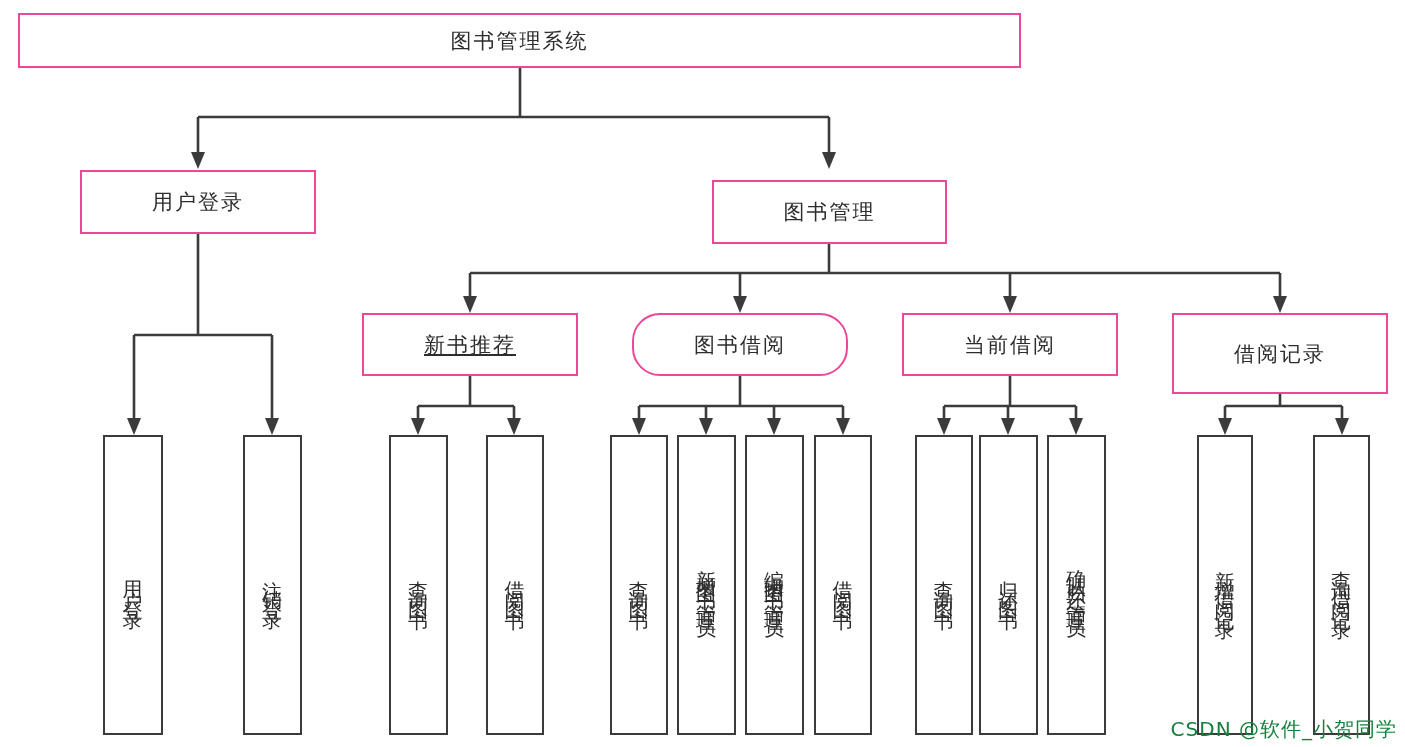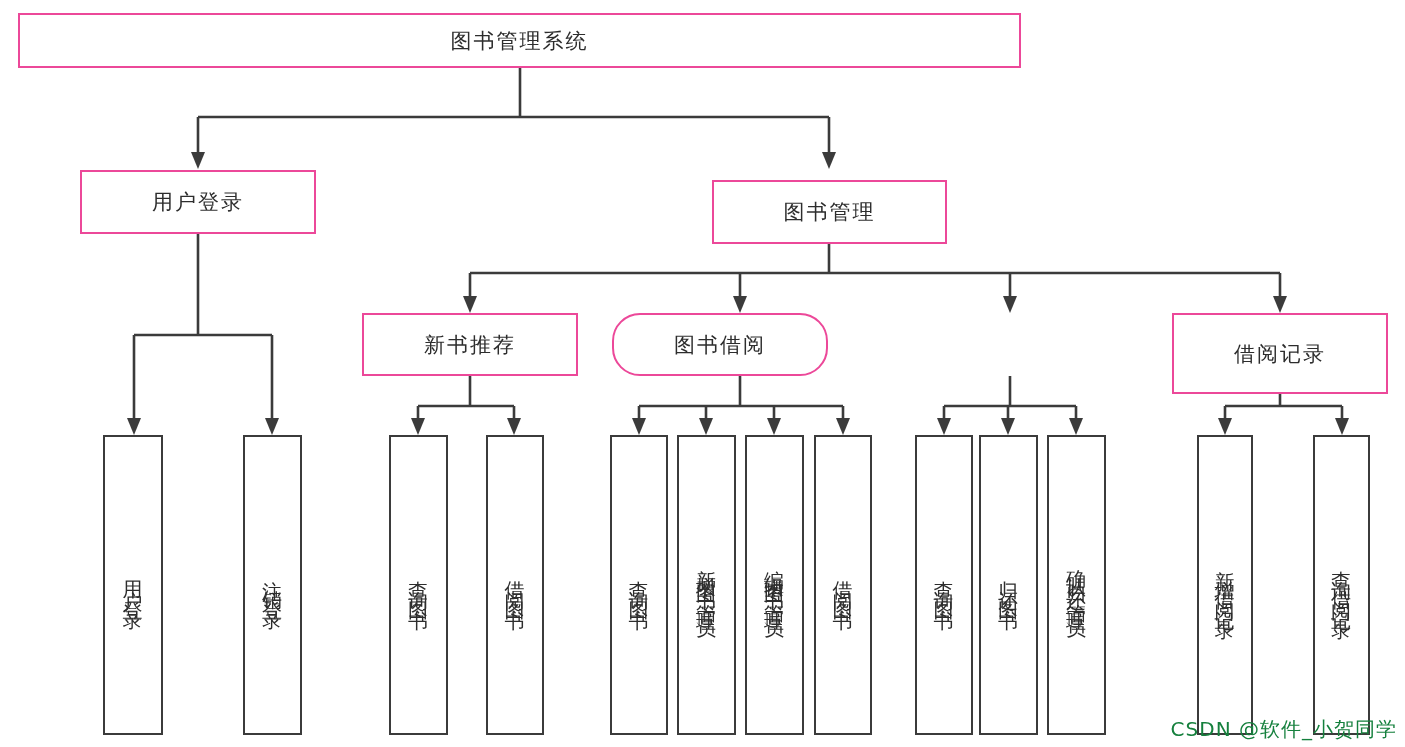--- a/index.html
+++ b/index.html
@@ -91,22 +91,23 @@
     <polygon class="ahead" points="1218,418 1232,418 1225,435"></polygon>
     <path class="wire" d="M1342,406 V419"></path>
     <polygon class="ahead" points="1335,418 1349,418 1342,435"></polygon>
   </svg>
 
   <div class="hbox" style="left:18px;top:13px;width:1003px;height:55px;">图书管理系统</div>
 
   <div class="hbox" style="left:80px;top:170px;width:236px;height:64px;">用户登录</div>
   <div class="hbox" style="left:712px;top:180px;width:235px;height:64px;">图书管理</div>
 
-  <div class="hbox" style="left:362px;top:313px;width:216px;height:63px;">新书推荐</div>
-  <div class="hbox" style="left:612px;top:313px;width:216px;height:63px;border-radius:28px;">图书借阅</div>
+  <div class="hbox" style="left:362px;top:313px;width:216px;height:63px;text-decoration:underline;">新书推荐</div>
+  <div class="hbox" style="left:632px;top:313px;width:216px;height:63px;border-radius:28px;">图书借阅</div>
+  <div class="hbox" style="left:902px;top:313px;width:216px;height:63px;">当前借阅</div>
   <div class="hbox" style="left:1172px;top:313px;width:216px;height:81px;">借阅记录</div>
 
   <div class="vbox" style="left:103px;top:435px;width:60px;height:300px;">用户登录</div>
   <div class="vbox" style="left:243px;top:435px;width:59px;height:300px;">注销登录</div>
 
   <div class="vbox" style="left:389px;top:435px;width:59px;height:300px;">查询图书</div>
   <div class="vbox" style="left:486px;top:435px;width:58px;height:300px;">借阅图书</div>
 
   <div class="vbox" style="left:610px;top:435px;width:58px;height:300px;">查询图书</div>
   <div class="vbox" style="left:677px;top:435px;width:59px;height:300px;letter-spacing:7px;">新增图书（管理员）</div>

